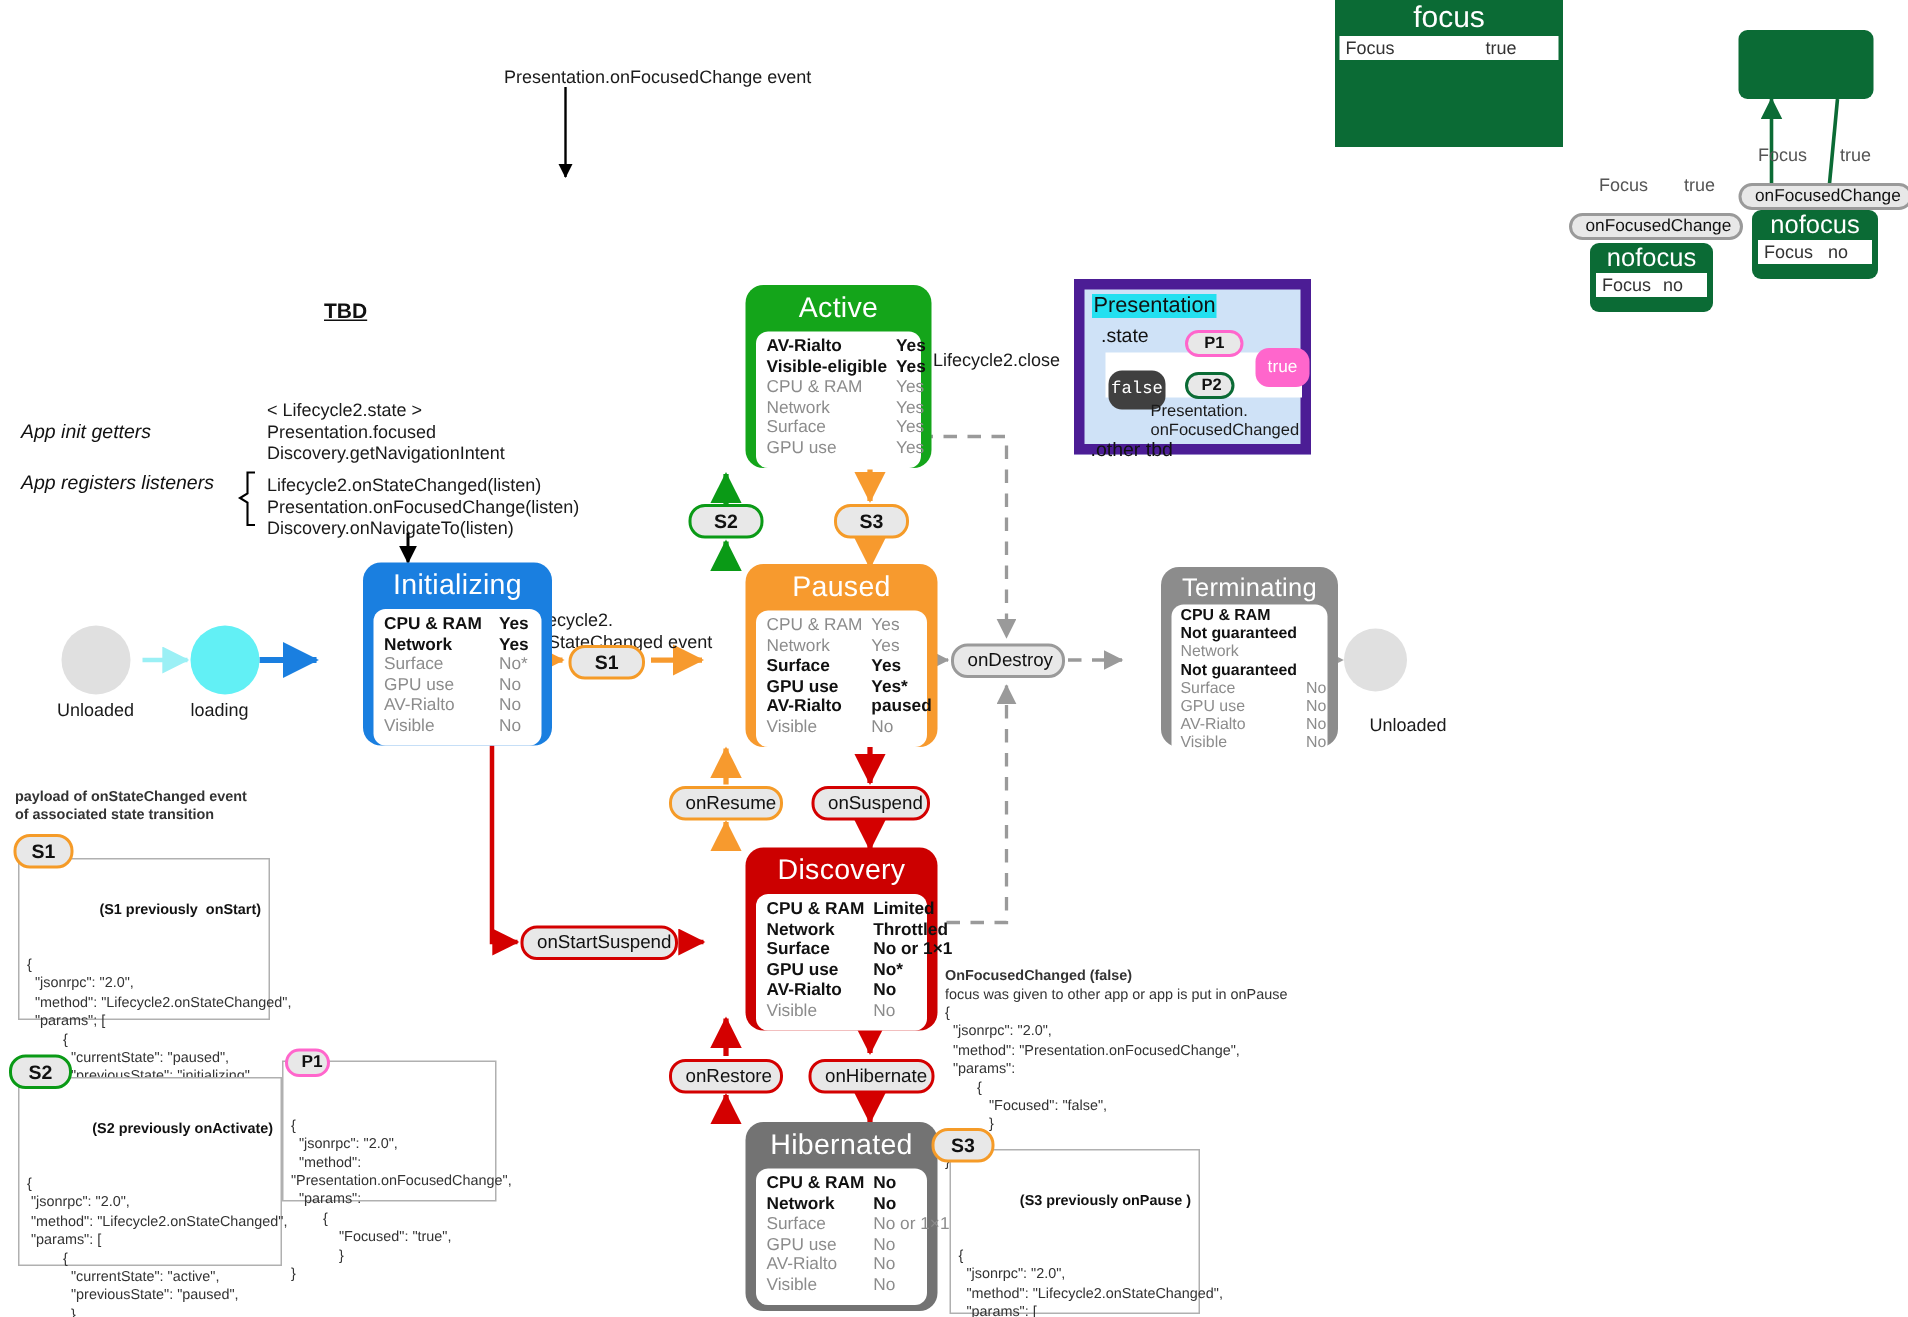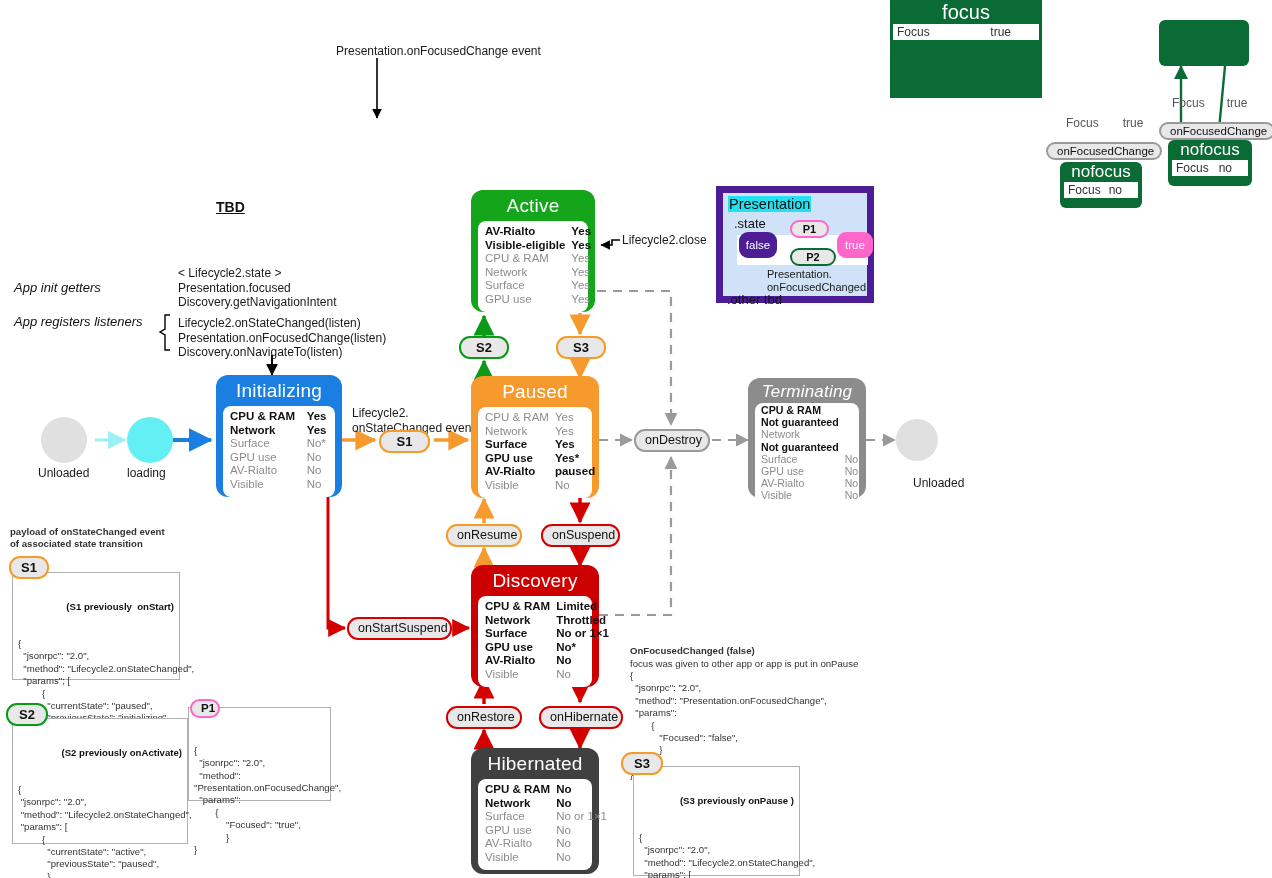--- a/index.html
+++ b/index.html
@@ -2,21 +2,21 @@
 <html><head>
 <meta charset="utf-8">
 <style>
   html,body{margin:0;padding:0;background:#ffffff;}
   body{width:1272px;height:878px;position:relative;overflow:hidden;
        font-family:"Liberation Sans","DejaVu Sans",sans-serif;color:#1a1a1a;}
   .abs{position:absolute;}
   svg.layer{position:absolute;left:0;top:0;width:1272px;height:878px;pointer-events:none;}
 
   
-  .state{position:absolute;border-radius:12px;box-sizing:border-box;}
+  .state{position:absolute;border-radius:12px;box-sizing:border-box;margin-left:26px;}
   .state .title{color:#fff;font-size:19px;text-align:center;line-height:26px;
                 padding-top:3px;letter-spacing:.2px;}
   .state .inner{background:#fff;border-radius:8px;margin:2px 7px 7px 7px;padding:4px 7px 5px 7px;}
   .state table{border-collapse:collapse;width:100%;font-size:11.5px;line-height:13.6px;}
   .state td{padding:0;white-space:nowrap;}
   .state td.k{text-align:left;color:#8c8c8c;padding-right:6px;}
   .state td.v{text-align:left;color:#8c8c8c;}
   .state tr.b td{color:#111;font-weight:bold;}
 
   
@@ -271,21 +271,21 @@
       <tr>
             <td class="k">Visible</td>
             <td class="v">No</td>
           </tr>
     </tbody>
       </table>
   </div>
 </div>
 
 <div class="state" style="left:748px;top:378px;width:118px;height:120px;background:#8c8c8c;">
-  <div class="title" style="font-size:17px;line-height:22px;font-style:italic;">Terminating</div>
+  <div class="title" style="font-size:17px;line-height:22px;">Terminating</div>
   <div class="inner" style="margin:0 7px 5px 7px;padding:1px 6px 2px 6px;">
     <table style="font-size:10.6px;line-height:12.2px;">
       <tbody>
           <tr class="b">
             <td class="k">CPU &amp; RAM</td>
             <td class="v"></td>
           </tr>
       <tr class="b">
             <td class="k">   Not guaranteed</td>
             <td class="v"></td>
@@ -346,21 +346,21 @@
           </tr>
       <tr>
             <td class="k">Visible</td>
             <td class="v">No</td>
           </tr>
     </tbody>
       </table>
   </div>
 </div>
 
-<div class="state" style="left:471px;top:748px;width:128px;height:126px;background:#404040;">
+<div class="state" style="left:471px;top:748px;width:128px;height:126px;background:#737373;">
   <div class="title">Hibernated</div>
   <div class="inner">
     <table>
       <tbody>
           <tr class="b">
             <td class="k">CPU &amp; RAM</td>
             <td class="v">No</td>
           </tr>
       <tr class="b">
             <td class="k">Network</td>
@@ -395,24 +395,24 @@
 <div class="pill red" style="left:541px;top:524px;width:79px;">onSuspend</div>
 <div class="pill red" style="left:347px;top:617px;width:105px;">onStartSuspend</div>
 <div class="pill red" style="left:446px;top:706px;width:76px;">onRestore</div>
 <div class="pill red" style="left:539px;top:706px;width:84px;">onHibernate</div>
 
 <div id="presentation-panel" style="left:716px;top:186px;width:158px;height:117px;">
   <div style="position:relative;height:100%;">
     <span class="hd" style="position:absolute;left:5px;top:3px;">Presentation</span>
     <span class="sub" style="position:absolute;left:11px;top:23px;">.state</span>
     <div style="position:absolute;left:14px;top:42px;width:131px;height:30px;background:#fff;"></div>
-    <div class="fx" style="left:16px;top:39px;width:38px;height:26px;line-height:26px;background:#4c1d95;">false</div>
+    <div class="fx" style="left:16px;top:54px;width:38px;height:26px;line-height:26px;background:#404040;font-family:Liberation Mono, monospace;">false</div>
     <div class="fx" style="left:114px;top:39px;width:36px;height:26px;line-height:26px;background:#ff66cc;">true</div>
     <div class="pill pink" style="left:67px;top:27px;width:39px;height:18px;line-height:14px;font-size:11px;font-weight:bold;">P1</div>
-    <div class="pill pink" style="left:67px;top:55px;width:46px;height:18px;line-height:14px;font-size:11px;font-weight:bold;border-color:#0b6b35;">P2</div>
+    <div class="pill pink" style="left:67px;top:55px;width:33px;height:18px;line-height:14px;font-size:11px;font-weight:bold;border-color:#0b6b35;">P2</div>
     <div class="txt abs" style="left:44px;top:75px;font-size:11px;line-height:12.5px;">Presentation.
 onFocusedChanged</div>
     <div class="sub" style="position:absolute;left:4px;top:99px;">.other tbd</div>
   </div>
 </div>
 
 <div class="note" style="left:10px;top:526px;font-weight:bold;">payload of onStateChanged event
 of associated state transition</div>
 
 <div class="pill orange" style="left:9px;top:556px;width:40px;font-weight:bold;font-size:13px;background:#e8e8e8;z-index:3;">S1</div>

